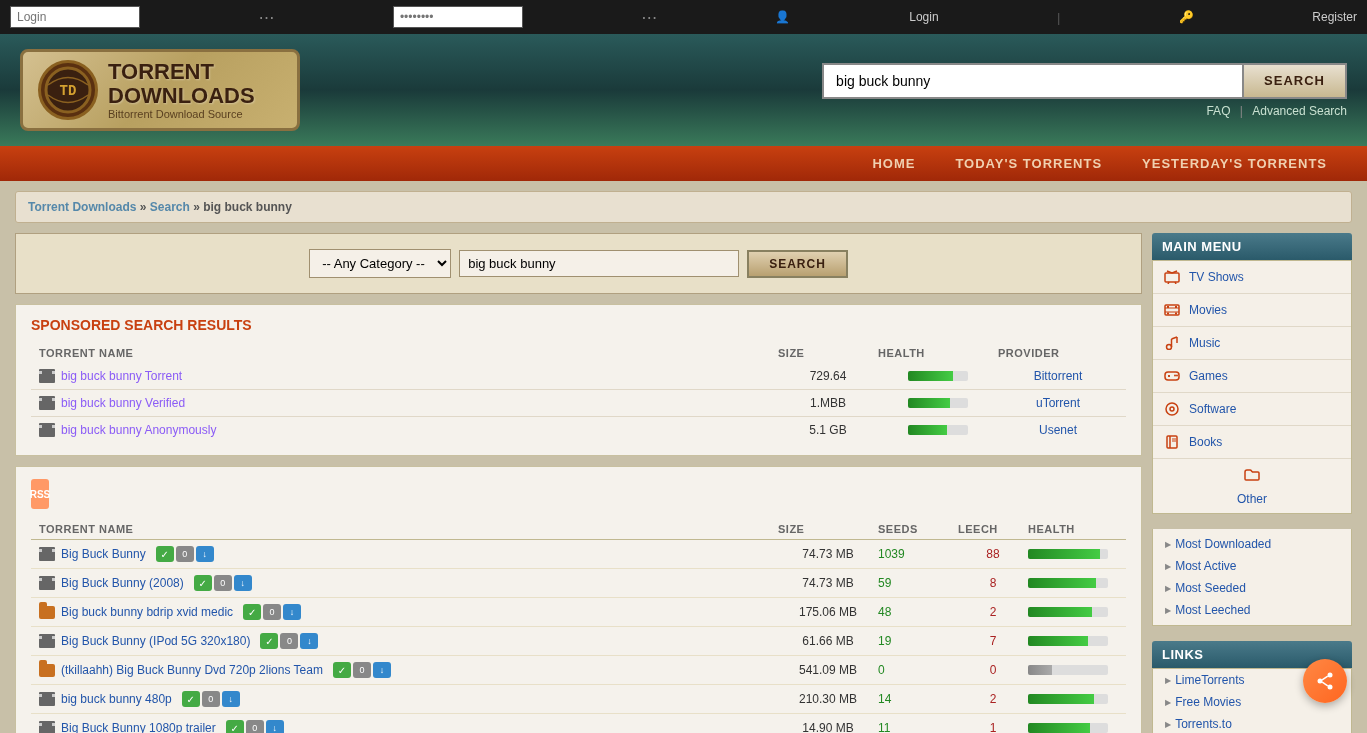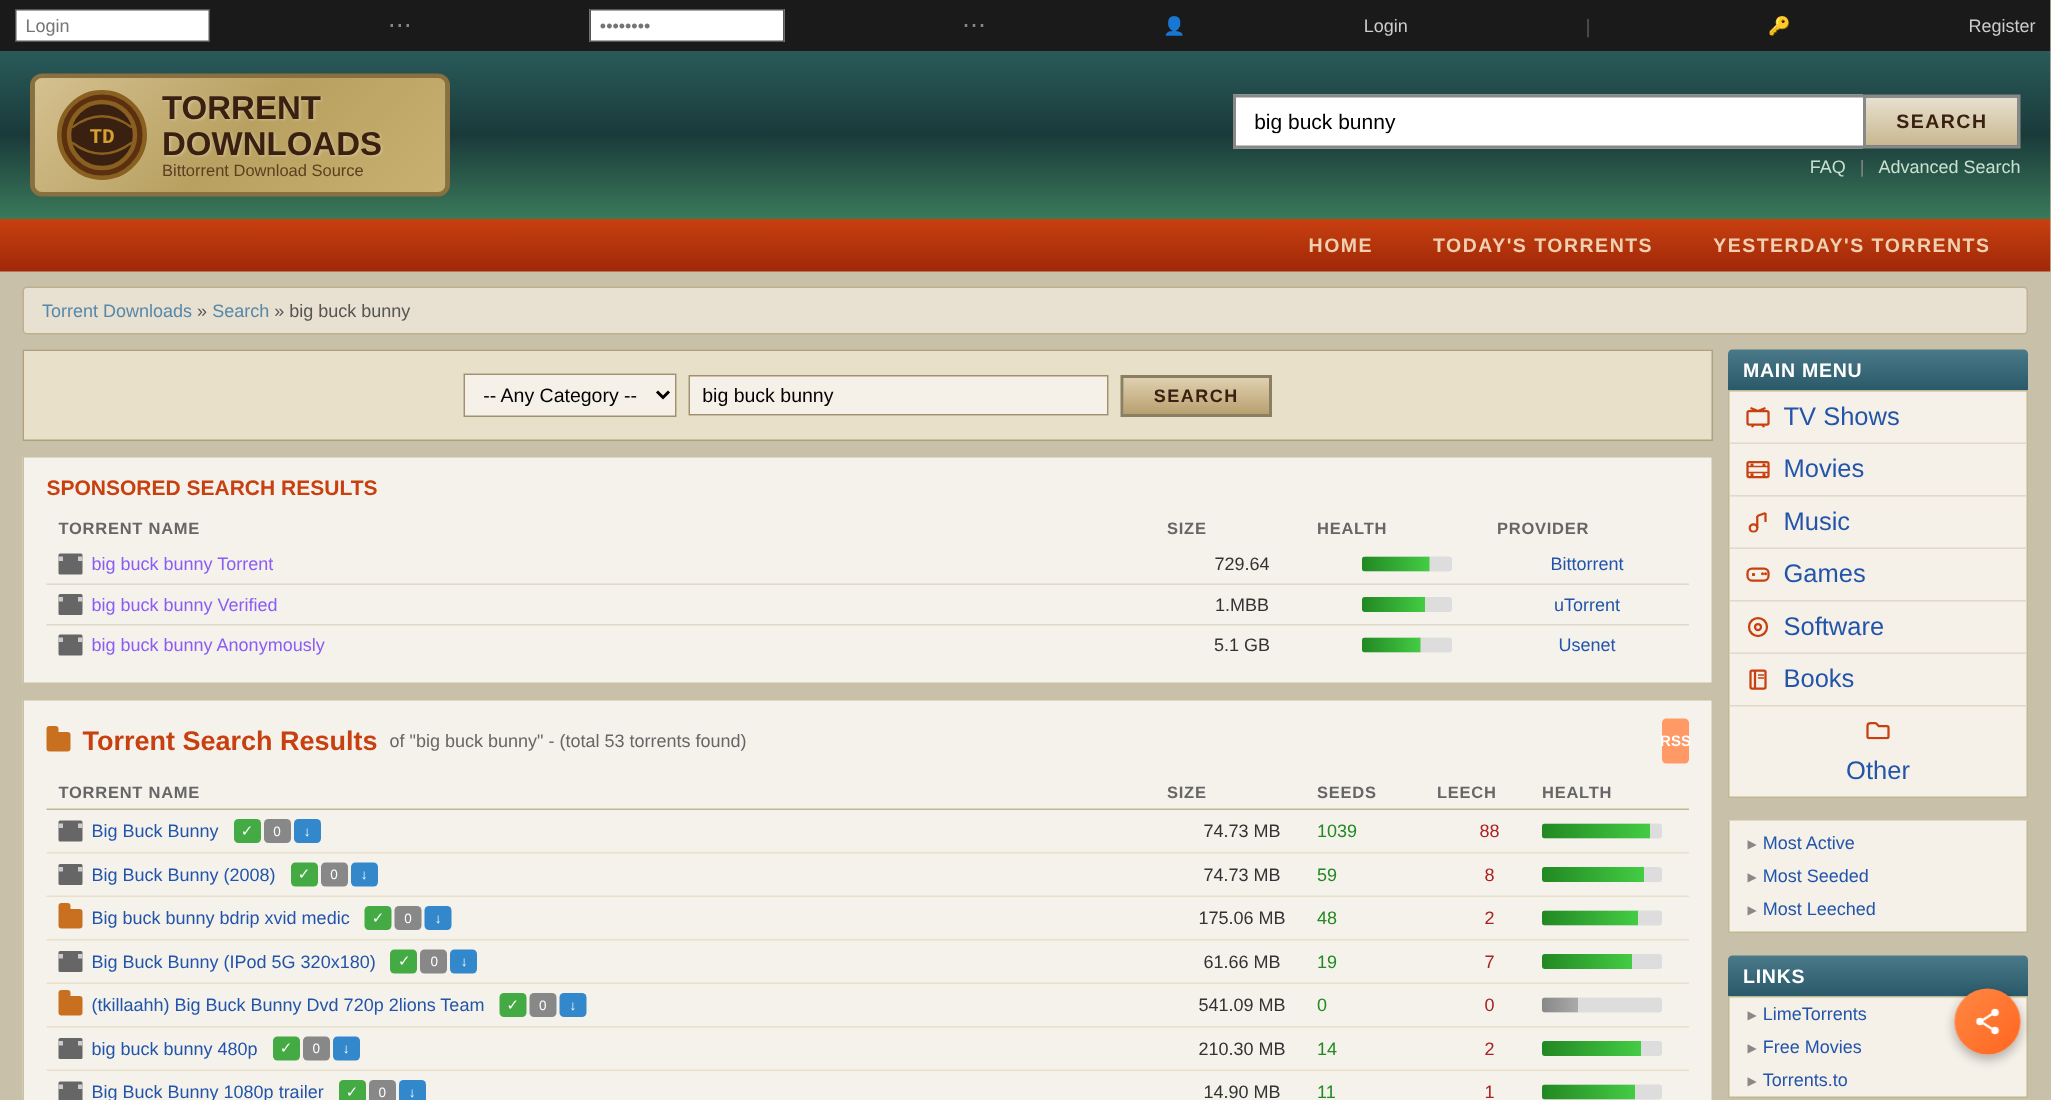--- a/index.html
+++ b/index.html
@@ -124,20 +124,21 @@
 
     
     .breadcrumb-bar {
       background: #e8e0d0;
       border: 1px solid #c0b090;
       margin: 10px 15px;
       padding: 8px 12px;
       font-size: 12px;
       color: #555;
       border-radius: 3px;
+      font-weight: bold;
     }
     .breadcrumb-bar a { color: #5588aa; text-decoration: none; }
 
     
     .main-layout {
       display: flex;
       gap: 10px;
       padding: 0 15px 15px;
     }
     .content { flex: 1; }
@@ -396,21 +397,21 @@
       border: 1px solid #c0b890;
       margin-bottom: 15px;
     }
     .sidebar-item {
       display: flex;
       align-items: center;
       gap: 8px;
       padding: 7px 10px;
       border-bottom: 1px solid #e0d8c8;
       color: #2255aa;
-      font-size: 17px;
+      font-size: 12px;
       cursor: pointer;
     }
     .sidebar-item:last-child { border-bottom: none; flex-direction: column; }
     .menu-icon {
       width: 18px;
       height: 18px;
       flex-shrink: 0;
       display: flex;
       align-items: center;
       justify-content: center;
@@ -586,25 +587,20 @@
           <div class="health-bar">
               <div class="health-fill health-good" style="width:65%"></div>
             </div>
         </div>
         <div class="provider-cell">Usenet</div>
       </div>
     </div>
 
     <div class="results-box">
       <div class="results-header">
-        <div class="results-title">
-          <div class="folder-icon"></div>
-          <h2>Torrent Search Results</h2>
-          <span class="count-text">of "big buck bunny" - (total 53 torrents found)</span>
-        </div>
         <div class="rss-icon">RSS</div>
       </div>
       <div class="results-table-header">
         <span>TORRENT NAME</span>
         <span>SIZE</span>
         <span>SEEDS</span>
         <span>LEECH</span>
         <span>HEALTH</span>
       </div>
 
@@ -828,20 +824,23 @@
           <svg width="16" height="12" viewBox="0 0 16 12">
               <path d="M1 3 Q1 1 3 1 L6 1 Q7 1 7.5 2 L8.5 3 L14 3 Q15 3 15 4 L15 10 Q15 11 14 11 L2 11 Q1 11 1 10 Z" fill="none" stroke="#c84010" stroke-width="1.5"></path>
             </svg>
         </div>
         <span>Other</span>
       </div>
     </div>
 
     <div class="sidebar-sub">
       <div class="sidebar-sub-item">
+        <span>Most Downloaded</span>
+      </div>
+      <div class="sidebar-sub-item">
         <span>Most Active</span>
       </div>
       <div class="sidebar-sub-item">
         <span>Most Seeded</span>
       </div>
       <div class="sidebar-sub-item">
         <span>Most Leeched</span>
       </div>
     </div>
 

